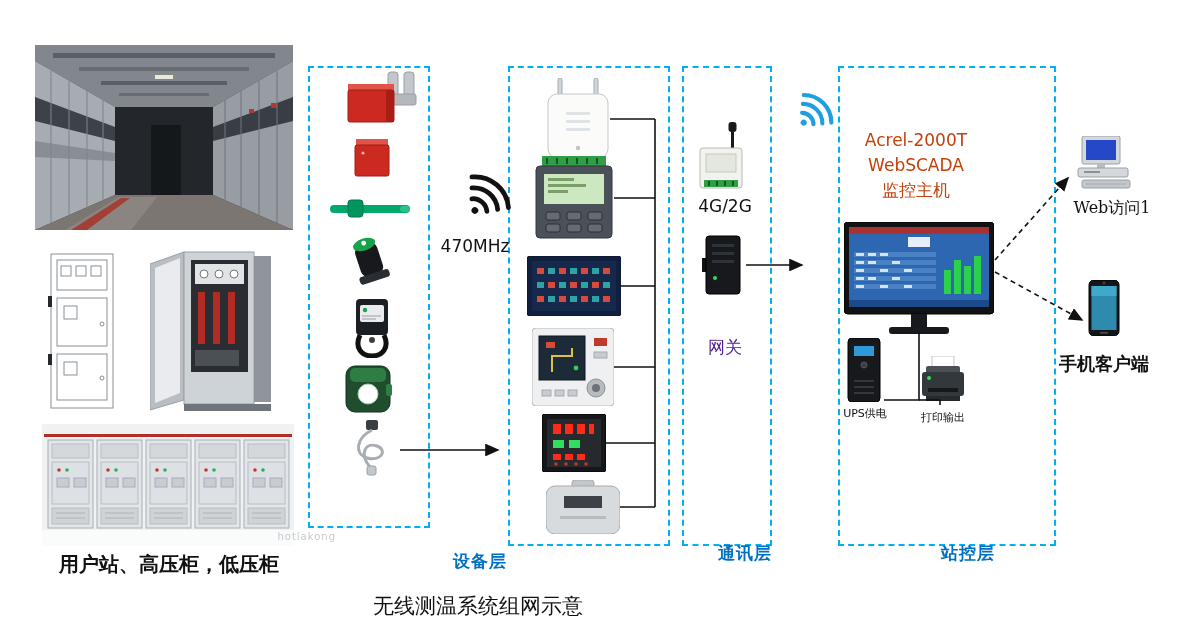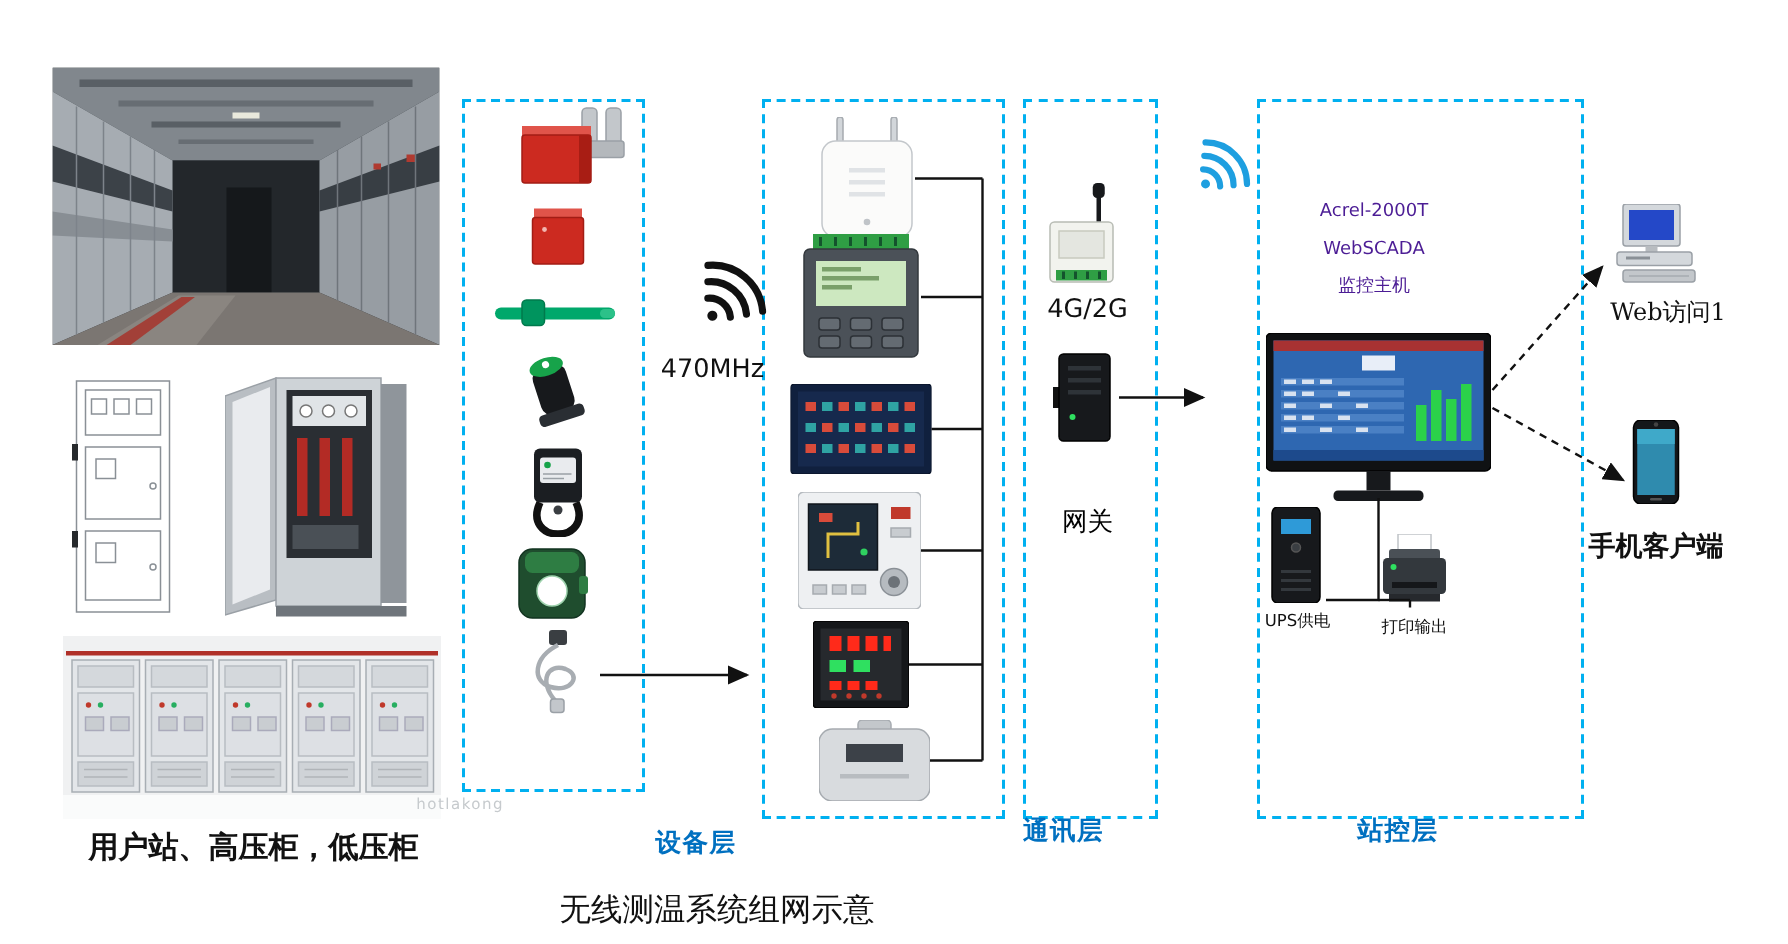--- a/index.html
+++ b/index.html
@@ -2,27 +2,27 @@
 <html style="--dashed-border: #00b0f0; --layer-label-text: #0070c0; --wifi-blue: #1e9fe0;"><head>
 <meta charset="utf-8">
 <style>
   * { margin:0; padding:0; box-sizing:border-box; }
   body { font-family:"DejaVu Sans","Liberation Sans",sans-serif; background:#fff; }
   .canvas { position:relative; width:1192px; height:629px; background:#fff; overflow:hidden; }
   .abs { position:absolute; }
   .dashed-box { position:absolute; border:2px dashed var(--dashed-border,#00b0f0); }
   .layer-label { position:absolute; font-family:"DejaVu Serif","Liberation Serif",serif;
                  font-weight:700; font-size:17px; color:var(--layer-label-text,#0070c0);
-                 text-align:left; letter-spacing:1px; }
+                 text-align:right; letter-spacing:1px; }
   .serif { font-family:"DejaVu Serif","Liberation Serif",serif; }
   .center { text-align:center; }
   .caption { font-family:"DejaVu Serif","Liberation Serif",serif; font-weight:700; font-size:20px; color:#111; }
   .small-label { font-size:11px; color:#111; text-align:center; }
   .note-line { font-family:"DejaVu Serif","Liberation Serif",serif; font-size:15px; color:#111; line-height:24px; text-align:center; }
-  .host-line { font-size:12px; color:#4c1d95; line-height:25px; text-align:center; }
+  .host-line { font-size:17px; color:#c2410c; line-height:25px; text-align:center; }
   .title { position:absolute; left:0; width:956px; top:592px; text-align:center;
            font-family:"DejaVu Serif","Liberation Serif",serif; font-size:21px; color:#111; }
   svg { display:block; }
   .wm { position:absolute; right:10px; bottom:4px; font-size:10px; color:#c6cacd; letter-spacing:1px; }
 </style>
 </head>
 <body>
 
 <div class="canvas">
 
@@ -372,21 +372,21 @@
     <svg viewBox="0 0 42 62" width="42" height="62">
       <rect x="0" y="24" width="4" height="14" fill="#111"></rect>
       <rect x="4" y="2" width="34" height="58" rx="3" fill="#17191c" stroke="#000"></rect>
       <rect x="10" y="10" width="22" height="3" fill="#2e3338"></rect>
       <rect x="10" y="18" width="22" height="3" fill="#2e3338"></rect>
       <rect x="10" y="26" width="22" height="3" fill="#2e3338"></rect>
       <circle cx="13" cy="44" r="2" fill="#2fe060"></circle>
     </svg>
   </div>
 
-  <div class="abs center serif" style="left:690px; top:336px; width:70px; font-size:17px; color:#000000;">网关</div>
+  <div class="abs center serif" style="left:690px; top:336px; width:70px; font-size:17px; color:#4c1d95;">网关</div>
 
   <div class="abs" style="left:846px; top:128px; width:140px;">
     <div class="host-line">Acrel-2000T</div>
     <div class="host-line">WebSCADA</div>
     <div class="host-line serif">监控主机</div>
   </div>
 
   <div class="abs" style="left:844px; top:222px; width:150px; height:118px;">
     <svg viewBox="0 0 150 118" width="150" height="118">
       <rect x="0" y="0" width="150" height="92" rx="4" fill="#101214" stroke="#000"></rect>

